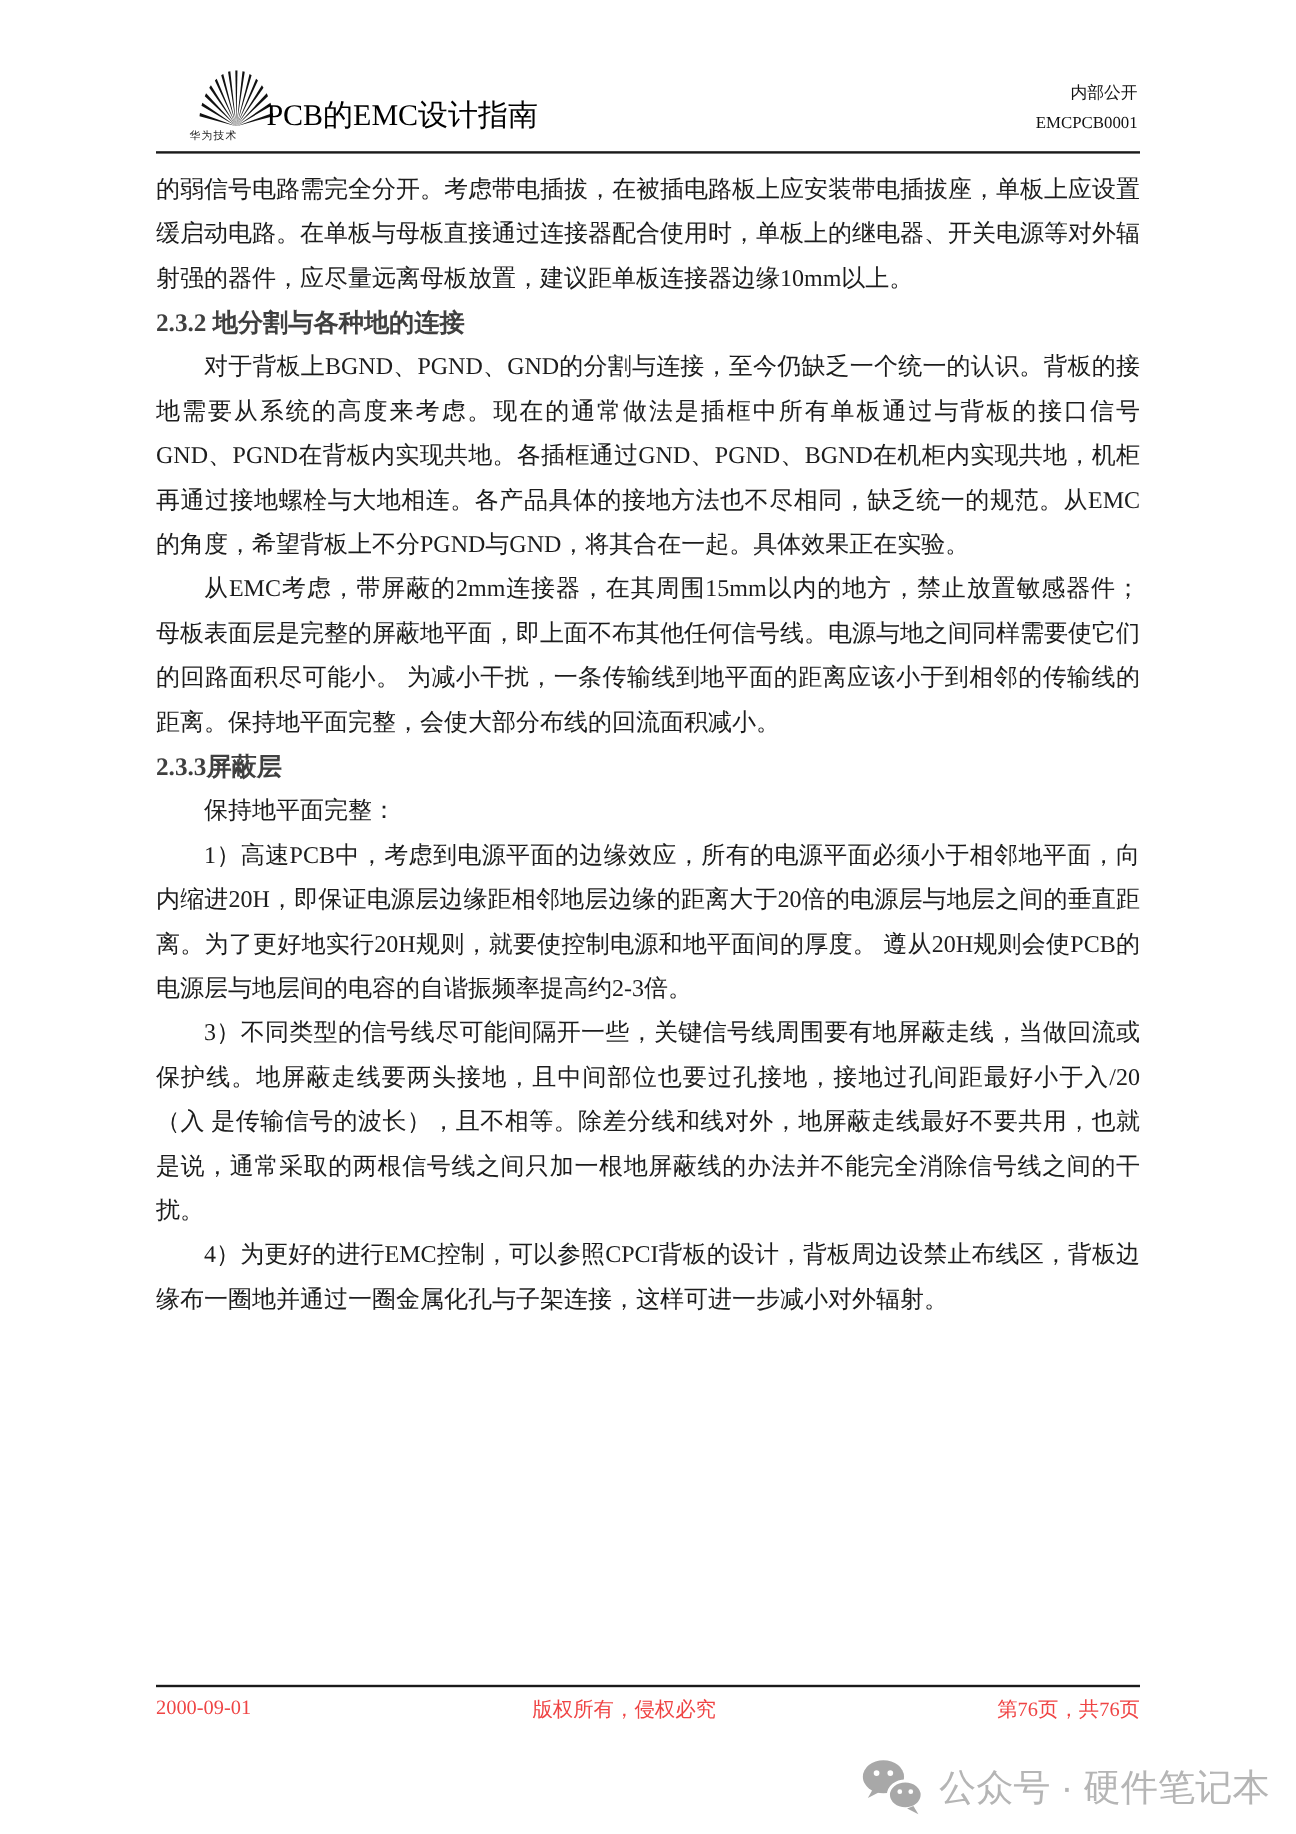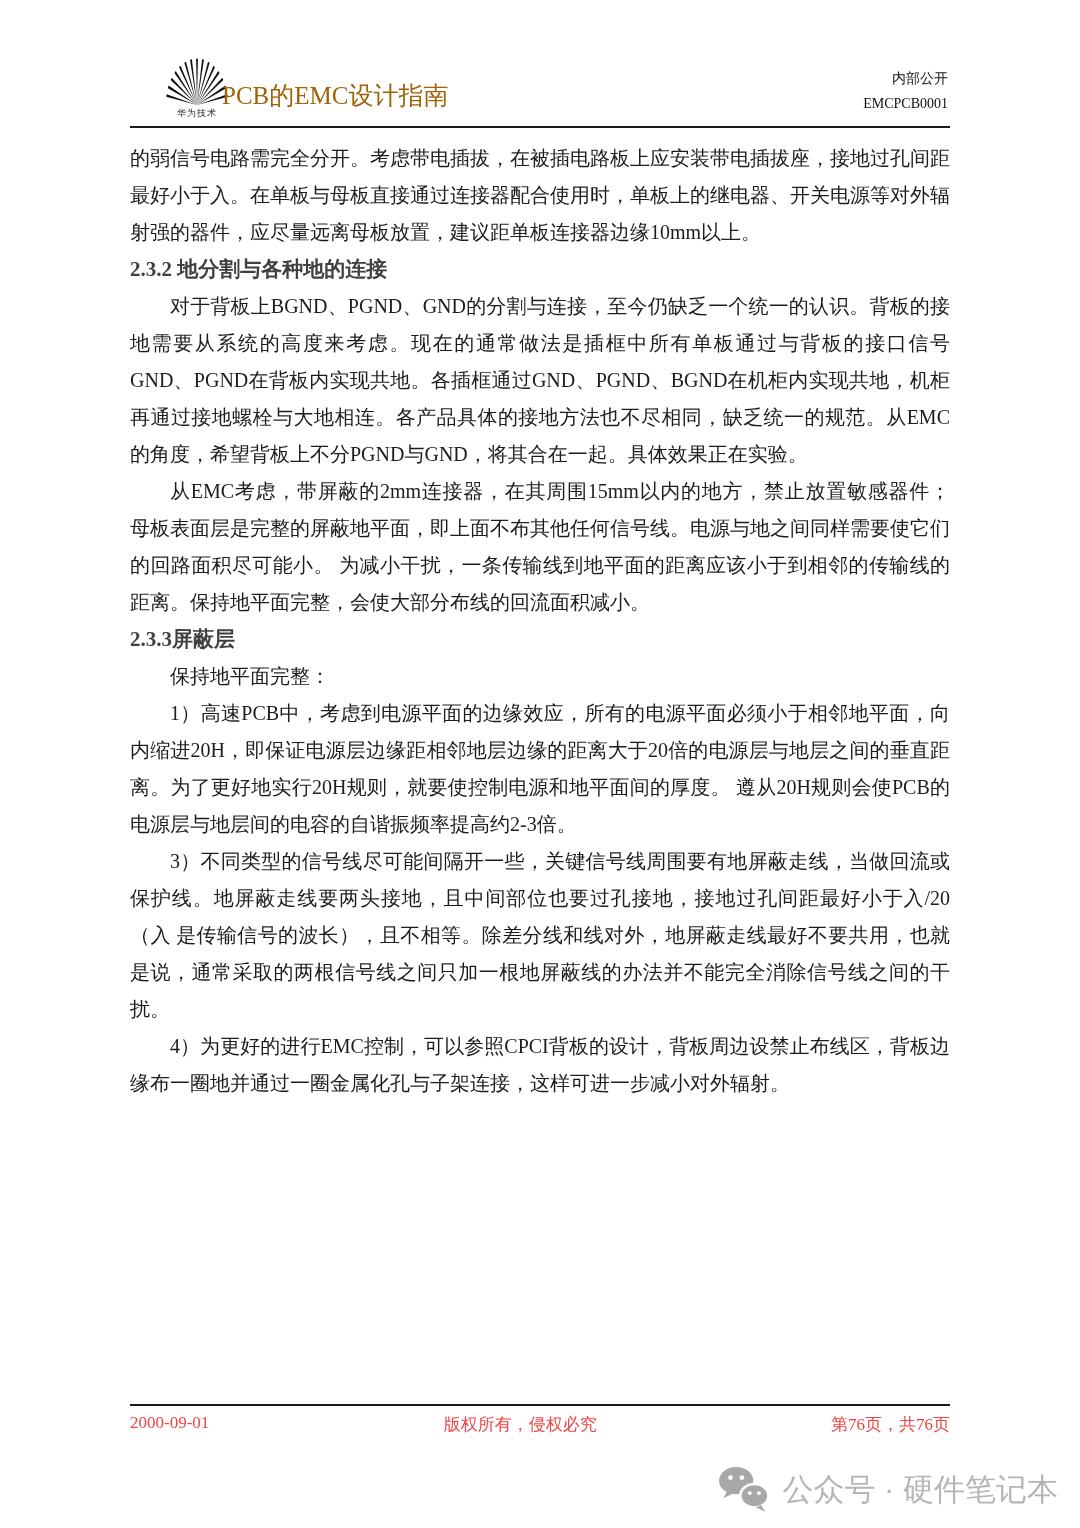--- a/index.html
+++ b/index.html
@@ -18,36 +18,35 @@
     position: relative;
     margin: 0 130px;
     height: 126px;
     border-bottom: 2px solid #1a1a1a;
   }
   .logo {
     position: absolute;
     left: 28px;
     bottom: 6px;
     width: 78px;
-    text-align: center;
   }
   .logo svg { display:block; margin:0 auto; }
   .logo-caption {
     font-size: 9px;
     letter-spacing: 1px;
     color: #222;
     margin-top: 1px;
     white-space: nowrap;
   }
   .doc-title {
     position: absolute;
     left: 92px;
     bottom: 14px;
     font-size: 25px;
-    color: #a16207;
+    color: #000000;
     white-space: nowrap;
   }
   .header-right {
     position: absolute;
     right: 2px;
     bottom: 10px;
     text-align: right;
     font-size: 14px;
     line-height: 25px;
     color: #111;
@@ -130,21 +129,21 @@
       <div class="logo-caption">华为技术</div>
     </div>
     <div class="doc-title">PCB的EMC设计指南</div>
     <div class="header-right">
       <div>内部公开</div>
       <div>EMCPCB0001</div>
     </div>
   </div>
 
   <div class="content">
-    <p class="noindent">的弱信号电路需完全分开。考虑带电插拔，在被插电路板上应安装带电插拔座，接地过孔间距最好小于入。在单板与母板直接通过连接器配合使用时，单板上的继电器、开关电源等对外辐射强的器件，应尽量远离母板放置，建议距单板连接器边缘10mm以上。</p>
+    <p class="noindent">的弱信号电路需完全分开。考虑带电插拔，在被插电路板上应安装带电插拔座，单板上应设置缓启动电路。在单板与母板直接通过连接器配合使用时，单板上的继电器、开关电源等对外辐射强的器件，应尽量远离母板放置，建议距单板连接器边缘10mm以上。</p>
 
     <h3 class="sec h232">2.3.2  地分割与各种地的连接</h3>
 
     <p>对于背板上BGND、PGND、GND的分割与连接，至今仍缺乏一个统一的认识。背板的接地需要从系统的高度来考虑。现在的通常做法是插框中所有单板通过与背板的接口信号GND、PGND在背板内实现共地。各插框通过GND、PGND、BGND在机柜内实现共地，机柜再通过接地螺栓与大地相连。各产品具体的接地方法也不尽相同，缺乏统一的规范。从EMC的角度，希望背板上不分PGND与GND，将其合在一起。具体效果正在实验。</p>
     <p>从EMC考虑，带屏蔽的2mm连接器，在其周围15mm以内的地方，禁止放置敏感器件； 母板表面层是完整的屏蔽地平面，即上面不布其他任何信号线。电源与地之间同样需要使它们的回路面积尽可能小。 为减小干扰，一条传输线到地平面的距离应该小于到相邻的传输线的距离。保持地平面完整，会使大部分布线的回流面积减小。</p>
 
     <h3 class="sec h233">2.3.3屏蔽层</h3>
 
     <p>保持地平面完整：</p>
     <p>1）高速PCB中，考虑到电源平面的边缘效应，所有的电源平面必须小于相邻地平面，向内缩进20H，即保证电源层边缘距相邻地层边缘的距离大于20倍的电源层与地层之间的垂直距离。为了更好地实行20H规则，就要使控制电源和地平面间的厚度。 遵从20H规则会使PCB的电源层与地层间的电容的自谐振频率提高约2-3倍。</p>

